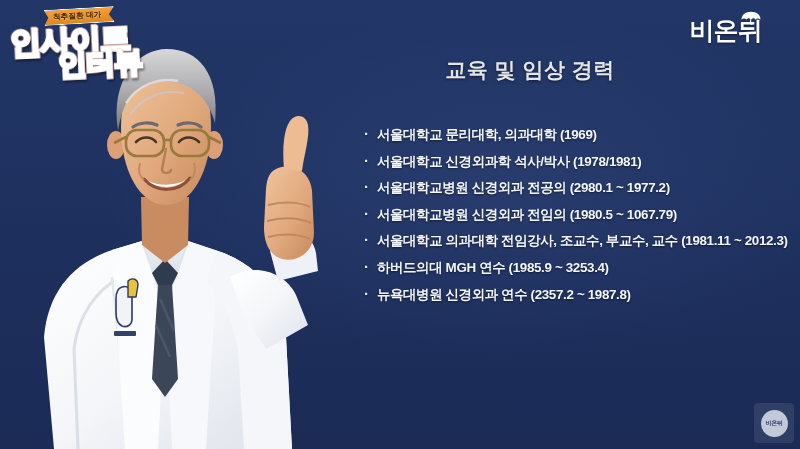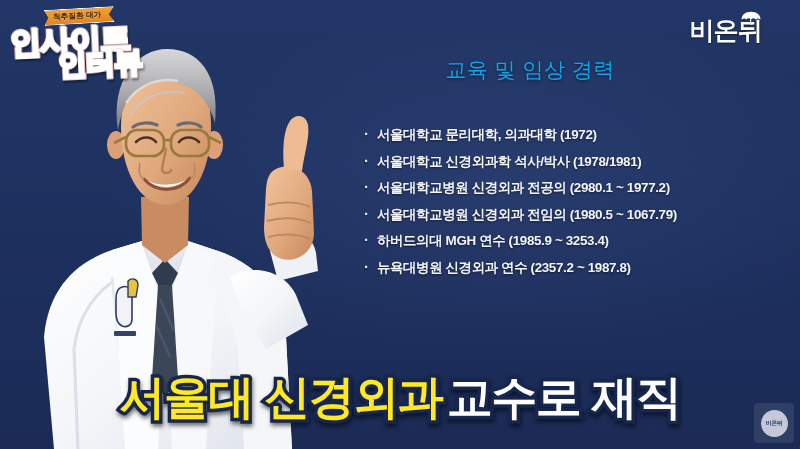--- a/index.html
+++ b/index.html
@@ -91,22 +91,22 @@
     z-index: 5;
   }
 
   
   .panel {
     position: absolute; left: 330px; top: 56px;
     width: 470px; height: 300px;
     z-index: 7;
   }
   .panel-title {
-    color: #0ea5e9;
-    font-size: 21px; font-weight: normal;
+    color: #e5e5e5;
+    font-size: 21px; font-weight: bold;
     text-align: center;
     letter-spacing: .5px;
     margin-left: 10px;
     text-shadow: 0 1px 3px rgba(0,0,0,.55);
     width: 380px;
   }
   .bullets {
     margin-top: 38px;
     margin-left: 34px;
     list-style: none;
@@ -275,31 +275,28 @@
     <g>
       <path d="M130 268 C135 266 140 270 140 276 L140 300 C140 306 135 309 130 307 C126 305 124 300 124 294 L124 280 C124 273 126 269 130 268 Z" fill="#f1f3f7" stroke="#2c3a63" stroke-width="1.6"></path>
       <path d="M136 262 C140 258 146 260 146 266 L144 278 L136 278 Z" fill="#e8c33d" stroke="#2c3a63" stroke-width="1.4"></path>
       <rect x="122" y="312" width="22" height="5" rx="1" fill="#33426b"></rect>
     </g>
   </svg>
 
   <div class="panel">
     <div class="panel-title">교육 및 임상 경력</div>
     <ul class="bullets">
-      <li>서울대학교 문리대학, 의과대학 (1972)</li>
+      <li>서울대학교 문리대학, 의과대학 (1969)</li>
       <li>서울대학교 신경외과학 석사/박사 (1978/1981)</li>
       <li>서울대학교병원 신경외과 전공의 (2980.1 ~ 1977.2)</li>
       <li>서울대학교병원 신경외과 전임의 (1980.5 ~ 1067.79)</li>
+      <li>서울대학교 의과대학 전임강사, 조교수, 부교수, 교수 (1981.11 ~ 2012.3)</li>
       <li>하버드의대 MGH 연수 (1985.9 ~ 3253.4)</li>
       <li>뉴욕대병원 신경외과 연수 (2357.2 ~ 1987.8)</li>
     </ul>
   </div>
 
-  <div class="caption">
-    <span class="cap-y">서울대 신경외과</span>
-    <span class="cap-w">교수로 재직</span>
-  </div>
 
   <div class="watermark">
     <div class="watermark-circle">비온뒤</div>
   </div>
 
 </div>
 
 </body></html>

